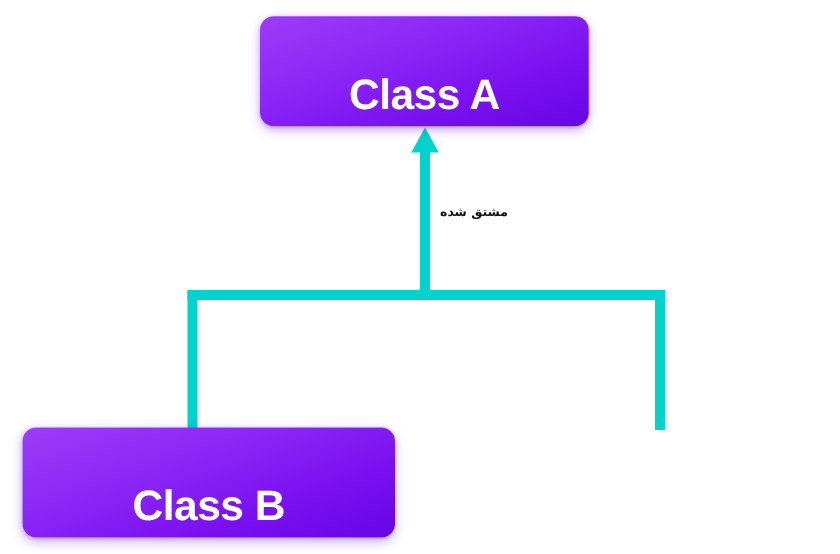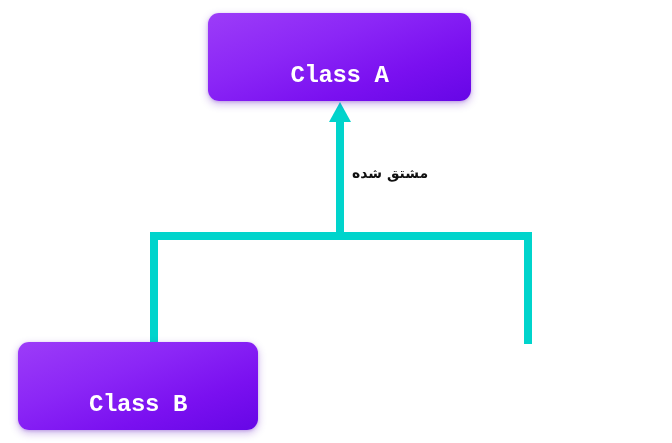--- a/index.html
+++ b/index.html
@@ -27,31 +27,31 @@
     justify-content: center;
     border-radius: 11px;
     background: linear-gradient(160deg, #9c3cf8 0%, #8b26f6 38%, #7a10f0 70%, #6606e6 100%);
     box-shadow: 0 3px 9px rgba(90, 10, 190, 0.30),
                 0 1px 3px rgba(90, 10, 190, 0.20);
     box-sizing: border-box;
     z-index: 3;
   }
   .class-label {
     color: #ffffff;
-    font-size: 24px;
+    font-size: 34px;
     font-weight: 700;
     letter-spacing: -0.4px;
     line-height: 1;
     white-space: nowrap;
-    font-family: Liberation Mono, monospace;
+    font-family: Liberation Sans, sans-serif;
     margin-top: 38px;
   }
 
   #box-class-a { left: 208px; top: 13px;  width: 263px; height: 88px; }
-  #box-class-b { left: 18px;  top: 342px; width: 240px; height: 88px; text-align: right; }
+  #box-class-b { left: 18px;  top: 342px; width: 298px; height: 88px; text-align: right; }
   #box-class-c { left: 399px; top: 342px; width: 256px; height: 88px; }
 
   
   .connector {
     position: absolute;
     background: #00d4cc;
     z-index: 1;
   }
   
   #stem-to-parent {
@@ -94,21 +94,21 @@
     border-bottom: 20px solid #00d4cc;
     z-index: 2;
   }
 
   
   #relationship-label {
     position: absolute;
     left: 352px;
     top: 165px;
     color: #111111;
-    font-size: 14px;
+    font-size: 10px;
     font-weight: 700;
     direction: rtl;
     unicode-bidi: embed;
     white-space: nowrap;
     text-align: right;
     line-height: 1.2;
     font-family: "DejaVu Sans", "Liberation Sans", sans-serif;
     z-index: 4;
   }
 </style>

